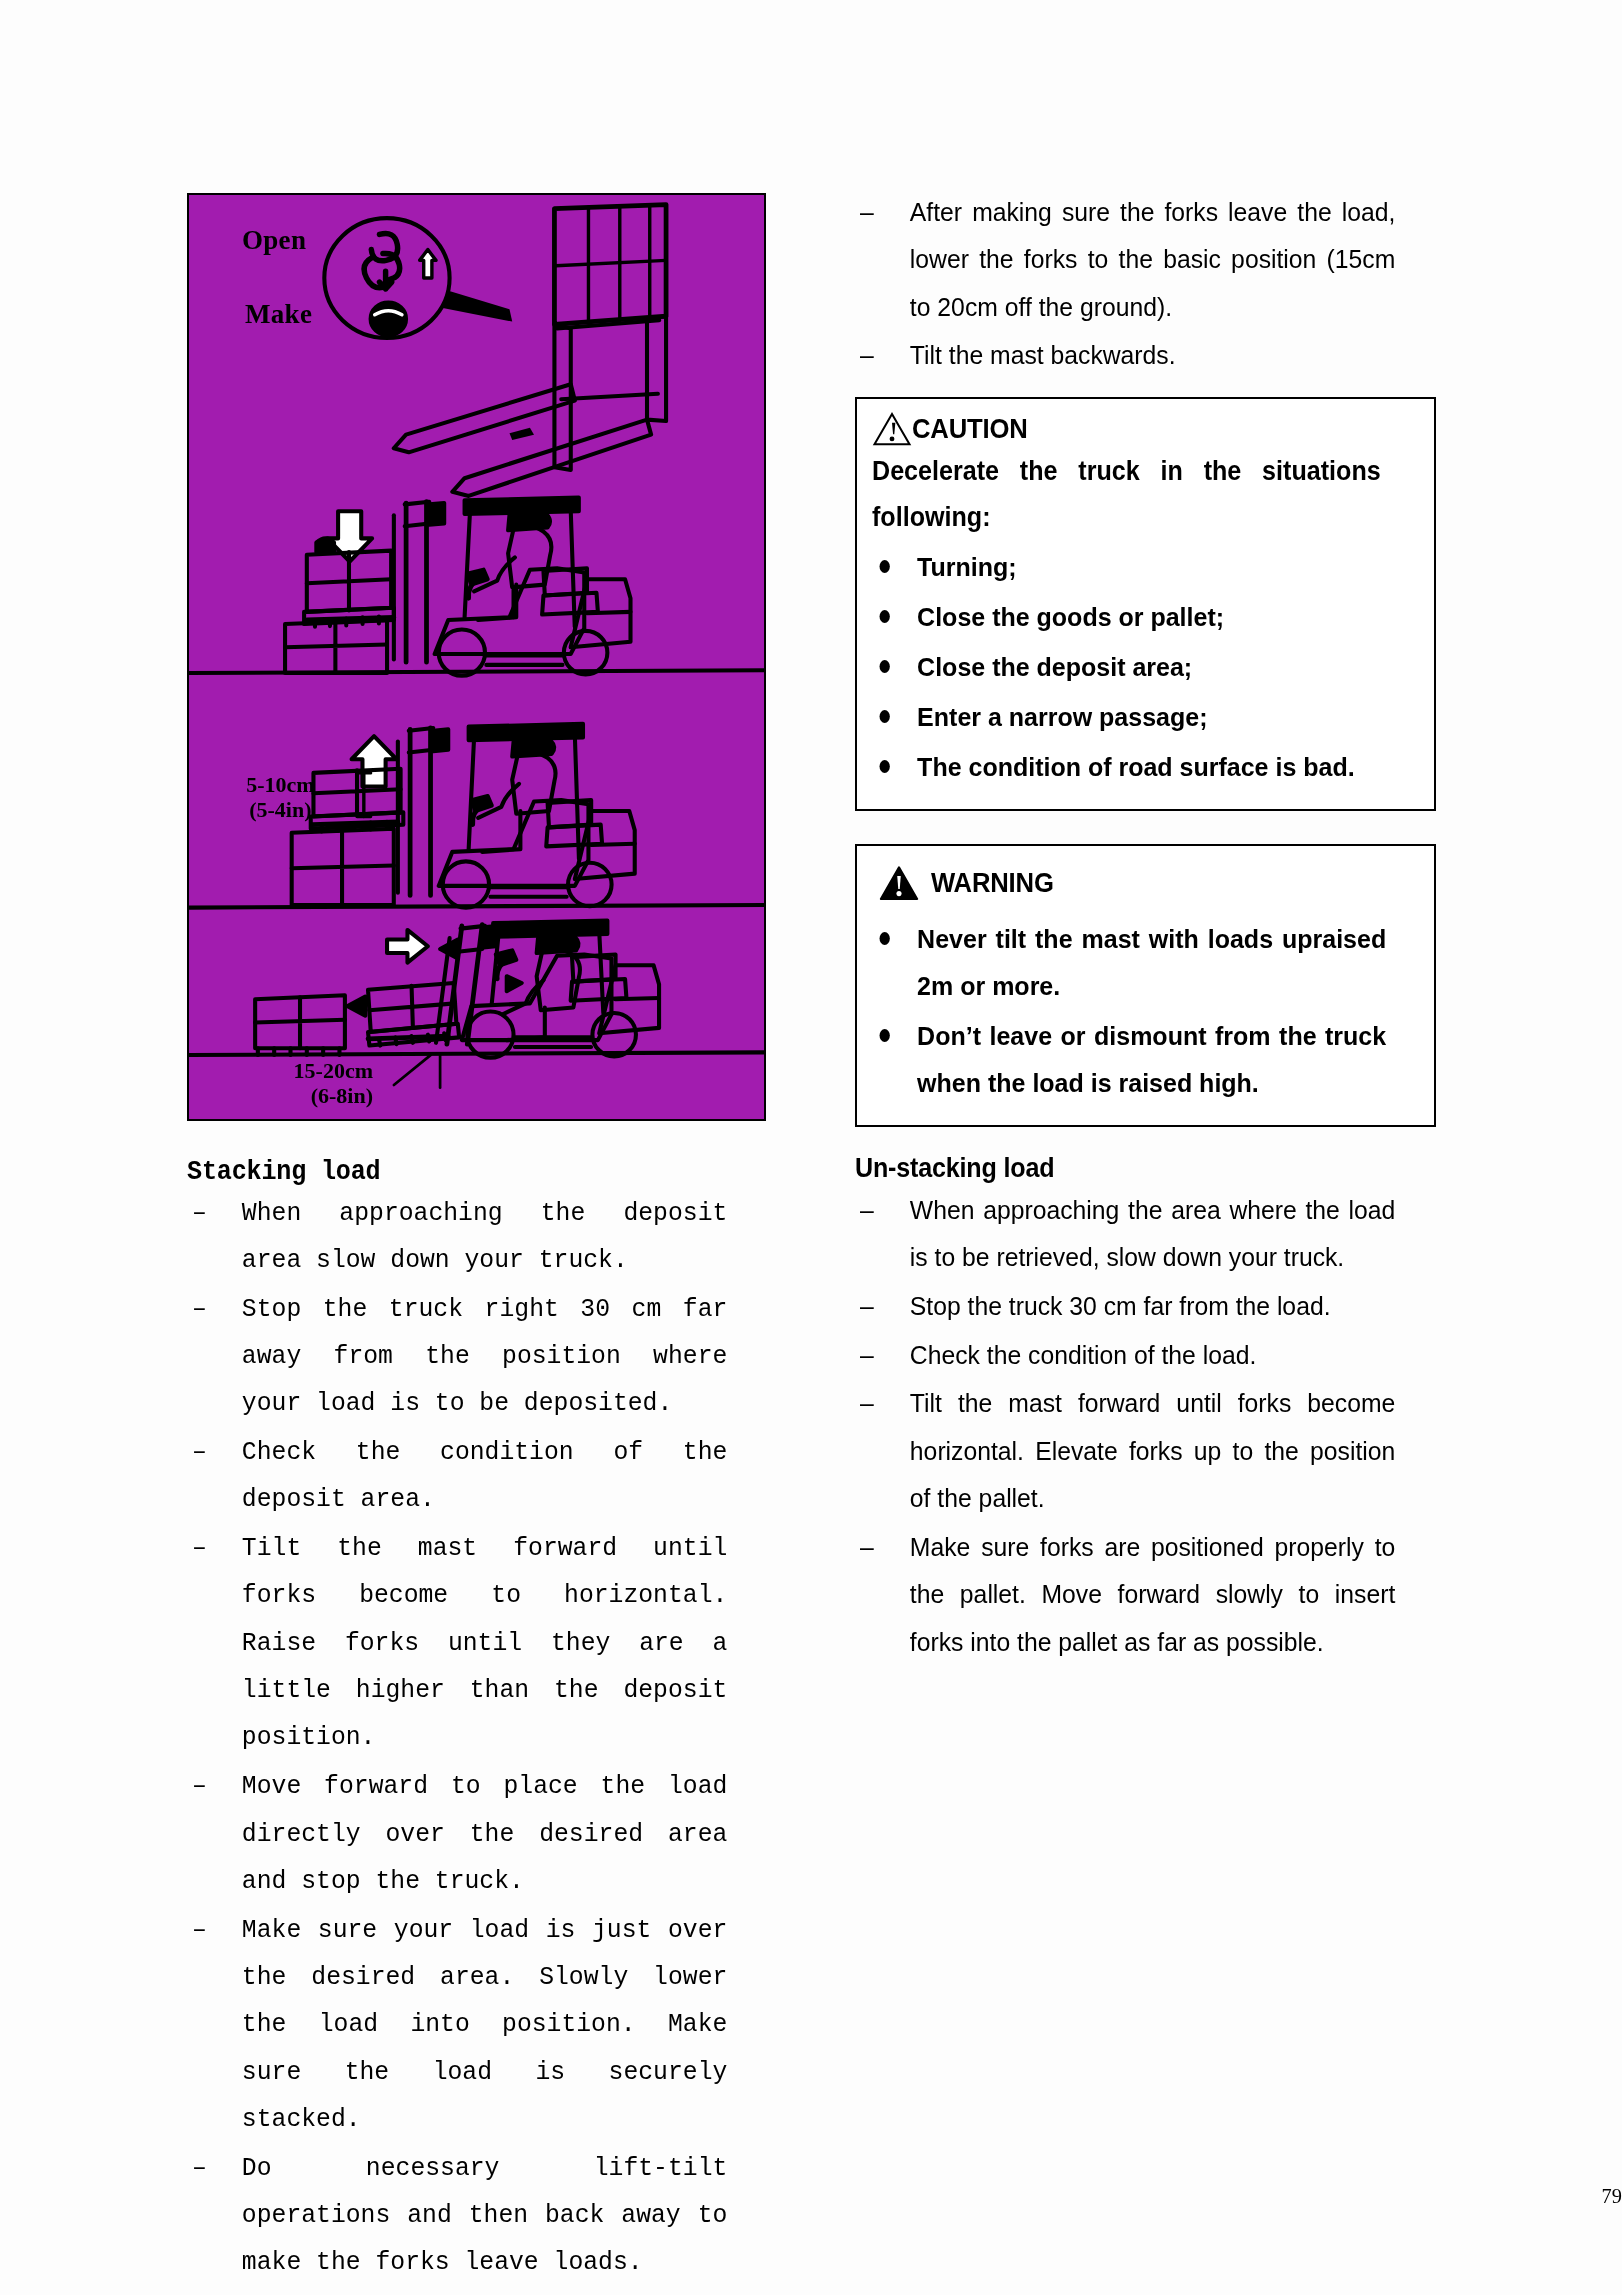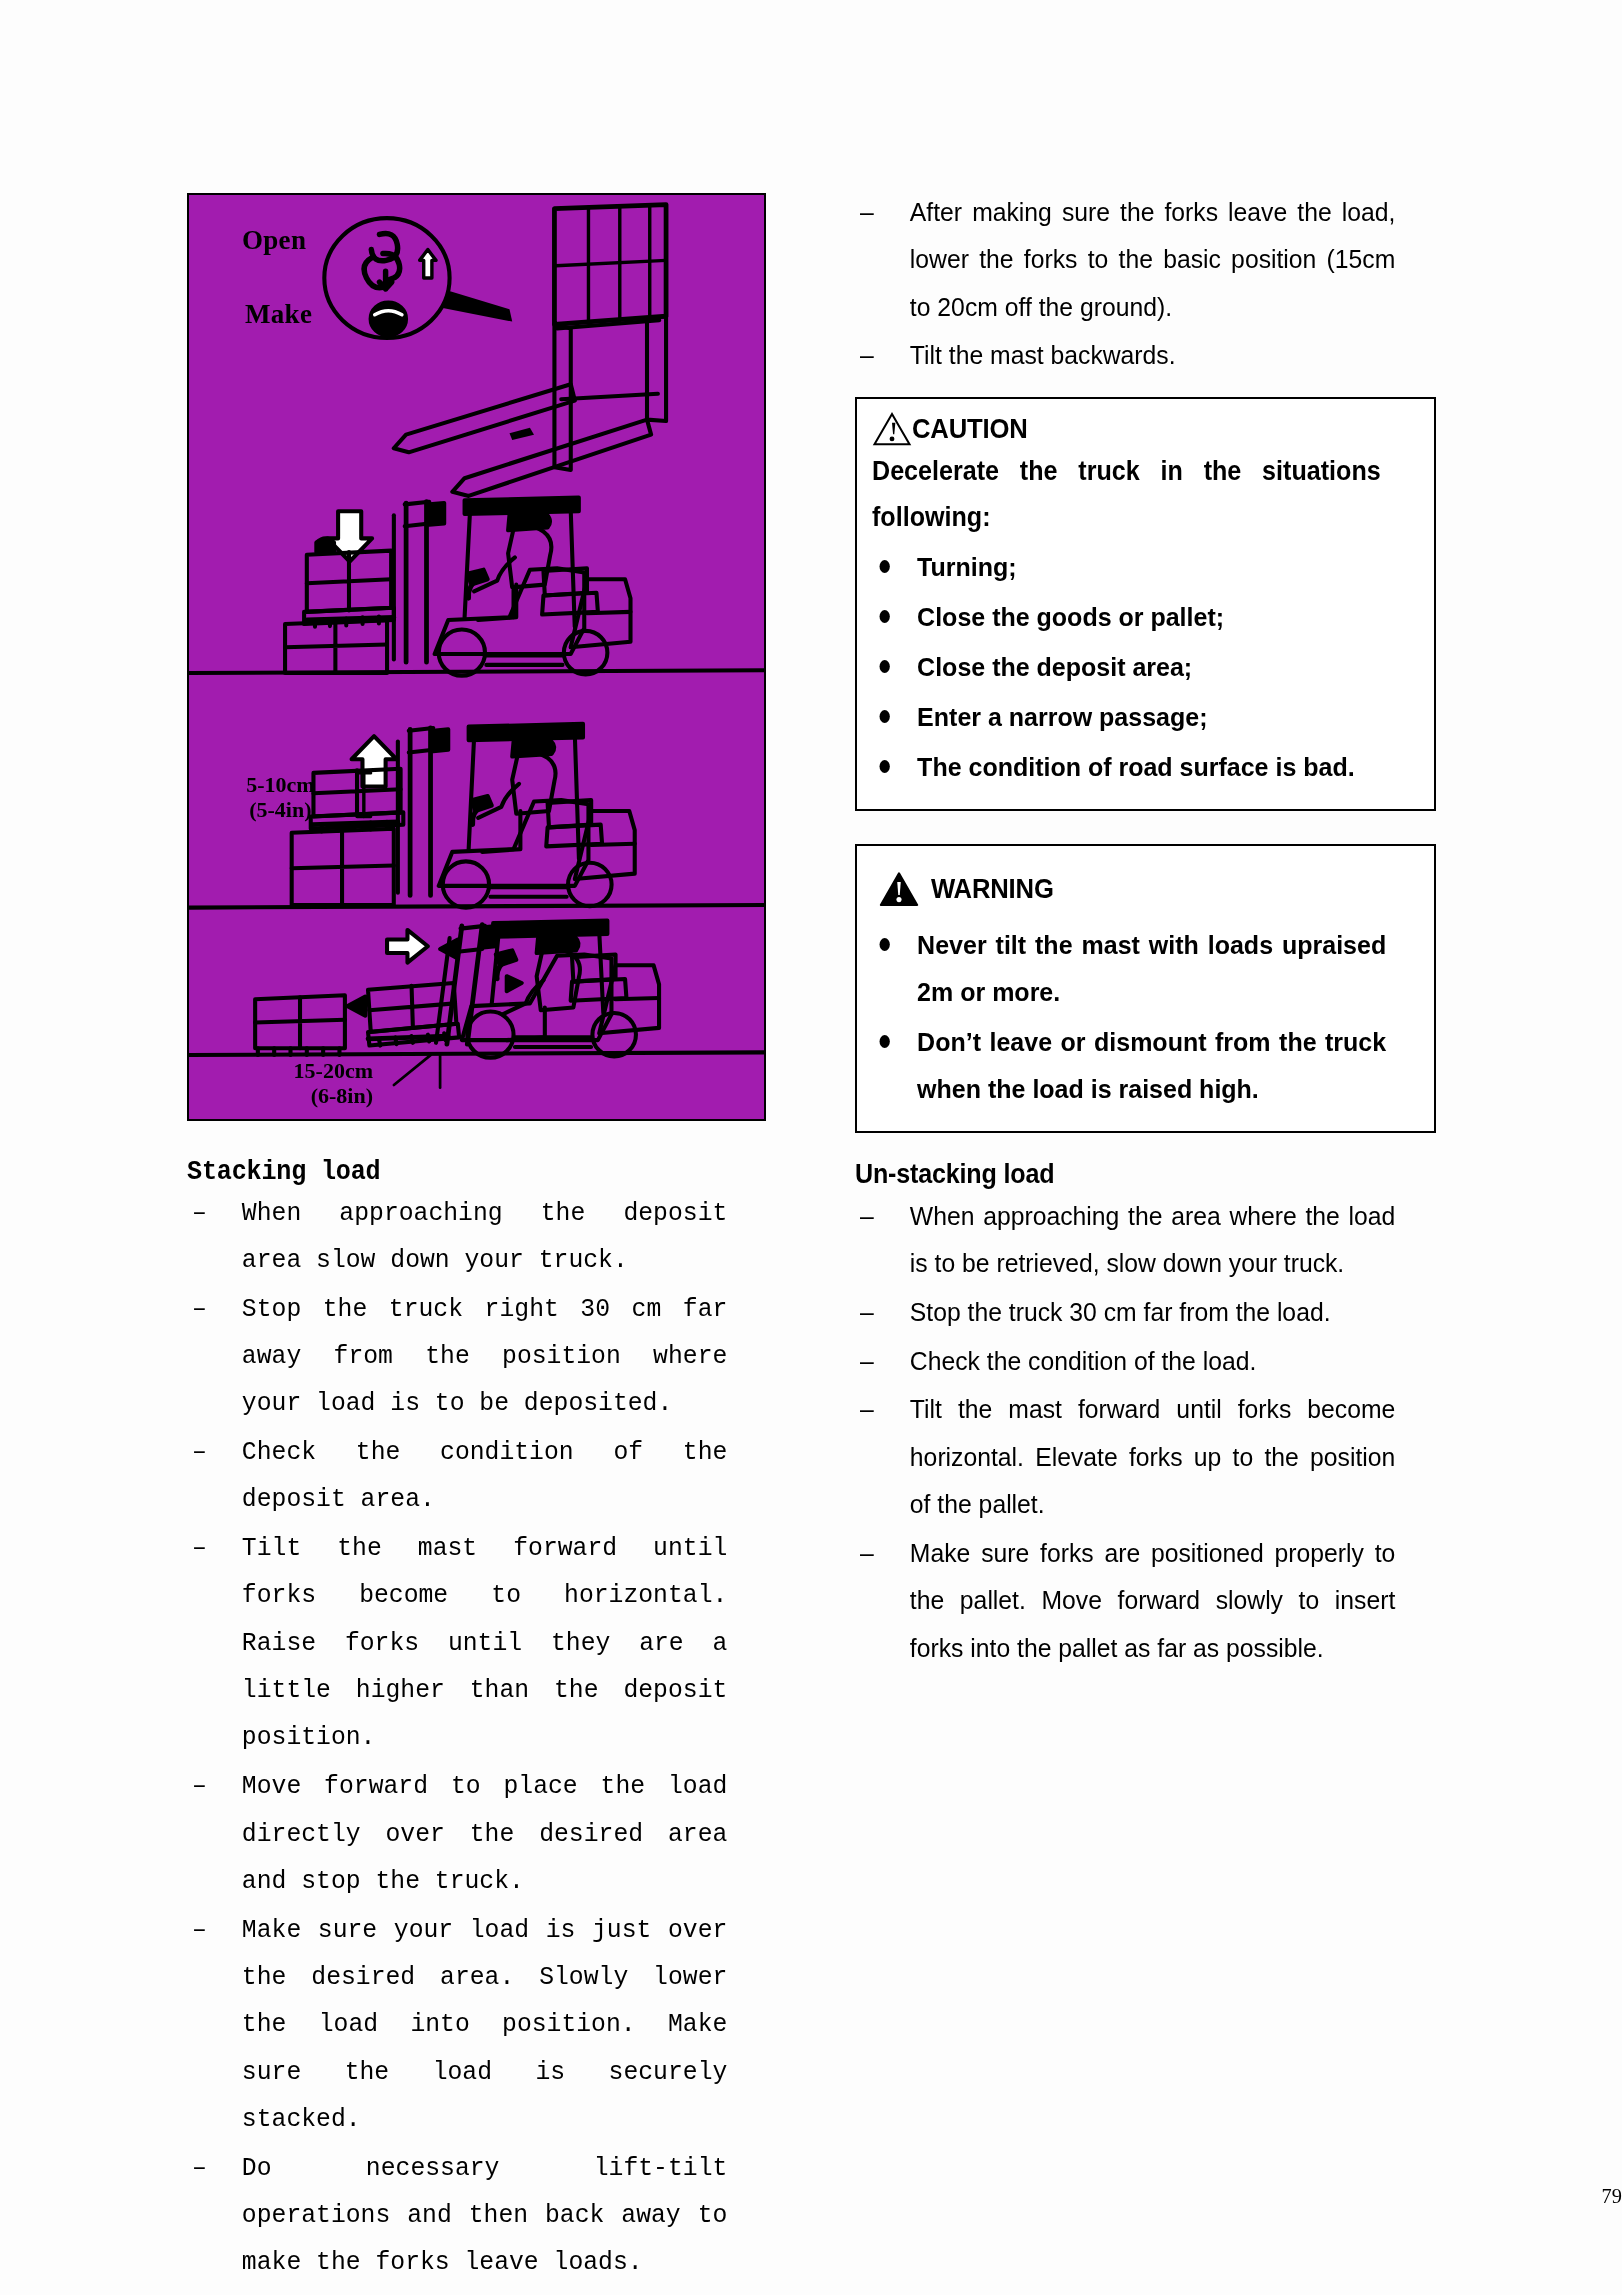--- a/index.html
+++ b/index.html
@@ -371,21 +371,21 @@
           <span class="dot"></span>
           <span>Enter a narrow passage;</span>
         </li>
         <li>
           <span class="dot"></span>
           <span>The condition of road surface is bad.</span>
         </li>
       </ul>
     </div>
 
-    <div class="alert-box" style="margin-top:33px;padding-top:26px;">
+    <div class="alert-box" style="margin-top:33px;padding-top:20px;">
       <div class="alert-head">
         <span style="display:inline-block;line-height:0;margin-left:6.8px;">
           <svg width="40" height="35" viewBox="0 0 58 52">
             <path d="M29 2 L56 49 L2 49 Z" fill="#000" stroke="#000" stroke-width="3" stroke-linejoin="round"></path>
             <path d="M26.4 15 l5.2 0 l-1.5 19 l-2.2 0 Z" fill="#fff"></path>
             <circle cx="29" cy="41" r="3.8" fill="#fff"></circle>
           </svg>
         </span>
         <span class="alert-title warn">WARNING</span>
       </div>

